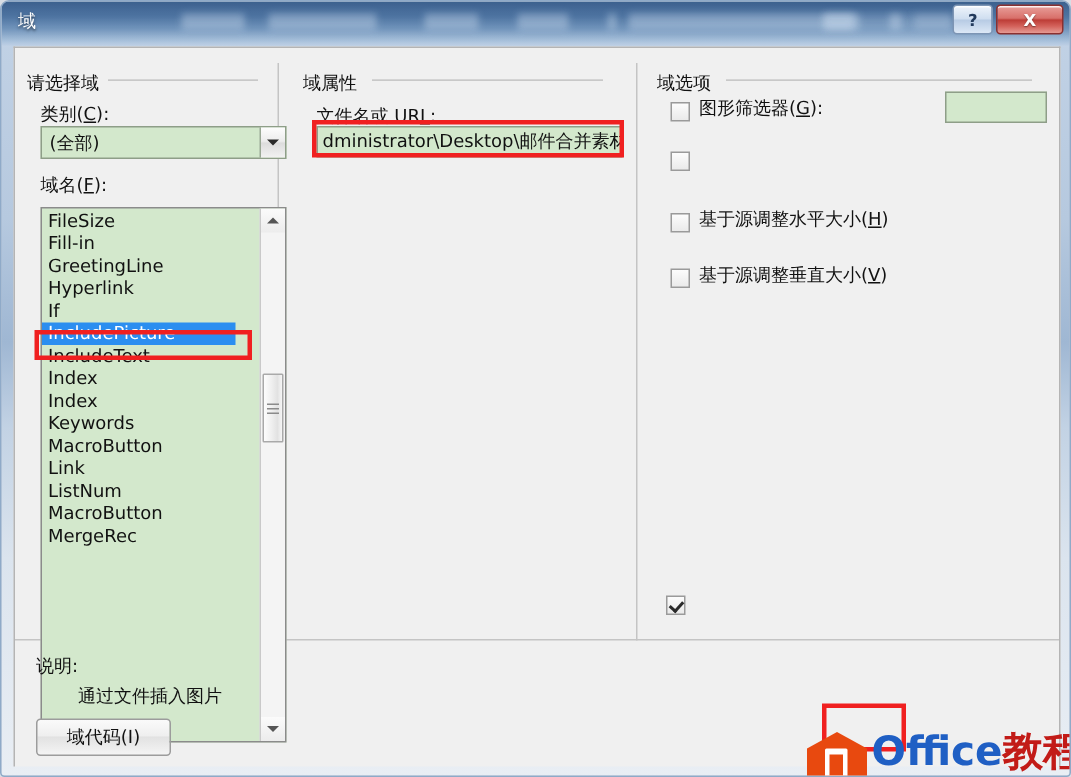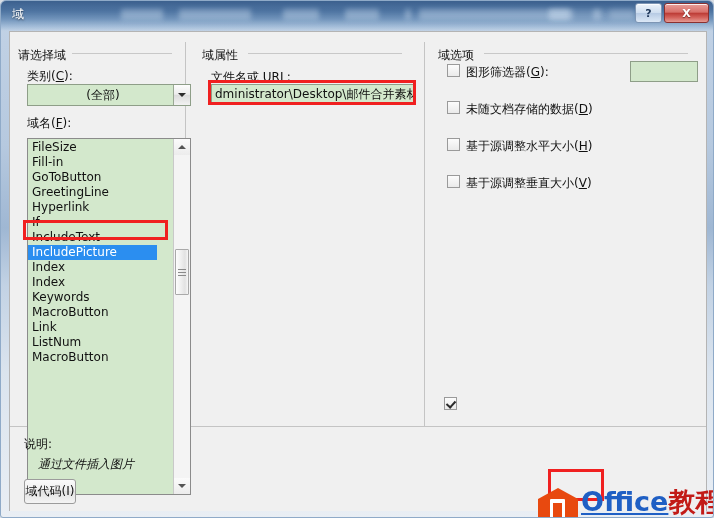--- a/index.html
+++ b/index.html
@@ -135,21 +135,20 @@
     display: flex;
     align-items: center;
   }
   .combo .cval {
     flex: 1;
     padding-left: 5px;
     font-size: 12px;
     color: #111111;
     white-space: nowrap;
     overflow: hidden;
-    text-align: center;
   }
   .combo .cbtn {
     width: 17px;
     height: 100%;
     border-left: 1px solid #9aa895;
     background: linear-gradient(to bottom, #fdfdfd 0%, #ececec 46%, #dcdcdc 52%, #f2f2f2 100%);
     display: flex; align-items: center; justify-content: center;
   }
   .arrow-d {
     width: 0; height: 0;
@@ -246,21 +245,21 @@
     width: 1px;
     height: 14px;
     background: #111111;
     margin-left: 1px;
   }
 
   
   .cb-row {
     position: absolute;
     display: flex;
-    align-items: flex-start;
+    align-items: flex-end;
     gap: 6px;
   }
   .cbox {
     width: 13px; height: 13px;
     border: 1px solid #9a9a9a;
     background: linear-gradient(to bottom, #fcfcfc, #eaeaea);
     position: relative;
     flex: none;
   }
   .cbox.checked::after {
@@ -333,21 +332,21 @@
     width: 9px; height: 14px;
     background: #e8490f;
   }
   .wm-text { margin-left: 3px; }
   .wm-line1 {
     font-size: 27px;
     font-weight: bold;
     line-height: 28px;
     white-space: nowrap;
   }
-  .wm-office { color: #1f5fc4; text-decoration: underline; }
+  .wm-office { color: #1f5fc4; }
   .wm-cn { color: #c21b17; }
   .wm-line2 {
     font-size: 16px;
     font-weight: bold;
     color: #e8490f;
     line-height: 17px;
     white-space: nowrap;
   }
 </style>
 </head>
@@ -392,33 +391,33 @@
           <span class="arrow-d"></span>
         </div>
     </div>
 
     <div class="lbl" style="left:17px; top:83px;">域名(<span class="ul">F</span>):</div>
 
     <div class="listbox" style="left:17px; top:106px; width:164px; height:357px;">
       <div class="list-inner">
         <div class="li">FileSize</div>
         <div class="li">Fill-in</div>
-        <div class="li">GoToButton</div>
         <div class="li">GreetingLine</div>
         <div class="li">Hyperlink</div>
         <div class="li">If</div>
+        <div class="li sel">IncludePicture</div>
         <div class="li">IncludeText</div>
-        <div class="li sel">IncludePicture</div>
         <div class="li">Index</div>
         <div class="li">Index</div>
         <div class="li">Keywords</div>
         <div class="li">MacroButton</div>
         <div class="li">Link</div>
         <div class="li">ListNum</div>
         <div class="li">MacroButton</div>
+        <div class="li">MergeRec</div>
       </div>
 
       <div class="vscroll">
         <div class="sb-btn sb-up">
             <span class="sb-arrow-up"></span>
           </div>
         <div class="sb-thumb" style="top:110px; height:46px;">
           <span class="grip">
               <i></i>
               <i></i>
@@ -447,41 +446,40 @@
     <div class="cb-row" style="left:437px; top:32px;">
       <span class="cbox"></span>
       <span class="cb-label">图形筛选器(<span class="ul">G</span>):</span>
     </div>
     <div class="tinput" style="left:620px; top:29px; width:68px; height:21px;">
       <span></span>
     </div>
 
     <div class="cb-row" style="left:437px; top:69px;">
       <span class="cbox"></span>
-      <span class="cb-label">未随文档存储的数据(<span class="ul">D</span>)</span>
     </div>
 
     <div class="cb-row" style="left:437px; top:106px;">
       <span class="cbox"></span>
       <span class="cb-label">基于源调整水平大小(<span class="ul">H</span>)</span>
     </div>
 
     <div class="cb-row" style="left:437px; top:143px;">
       <span class="cbox"></span>
       <span class="cb-label">基于源调整垂直大小(<span class="ul">V</span>)</span>
     </div>
 
     <div class="cb-row" style="left:434px; top:365px;">
       <span class="cbox checked"></span>
     </div>
 
     <div class="lbl" style="left:14px; top:404px;">说明:</div>
-    <div class="lbl" style="left:28px; top:424px;font-style:italic;">通过文件插入图片</div>
-
-    <div class="btn" style="left:14px; top:447px; width:52px; height:25px;">域代码(I)</div>
+    <div class="lbl" style="left:42px; top:424px;">通过文件插入图片</div>
+
+    <div class="btn" style="left:14px; top:447px; width:90px; height:25px;">域代码(I)</div>
 
     <div class="watermark" style="left:528px; top:456px;">
       <div class="wm-logo">
         <div class="wm-hex"></div>
         <div class="wm-doc"></div>
       </div>
       <div class="wm-text">
         <div class="wm-line1"><span class="wm-office">Office</span><span class="wm-cn">教程网</span></div>
         <div class="wm-line2">www.office26.com</div>
       </div>

